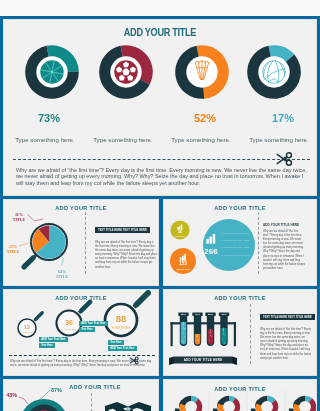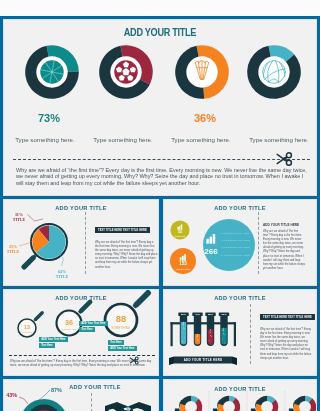--- a/index.html
+++ b/index.html
@@ -121,21 +121,22 @@
                 <path d="M1.1 -8.9 C 3.4 -4.0 4.6 2.2 3.4 8.3"></path>
                 <path d="M4.0 -8.0 C 7.0 -4.4 8.6 0.2 8.6 3.6"></path>
                 <path d="M-4.2 8.0 C -1.0 5.0 1.2 4.2 3.4 8.3"></path>
                 <path d="M-7.6 6.0 C -3.0 1.0 2.4 -1.4 8.4 -2.4"></path>
               </g>
             </g>
           </svg>
         </div>
     </div>
     <div class="pct" style="left:10px;color:#1d7f7c">73%</div>
-    <div class="pct" style="left:166px;color:#f5821f">36%</div>
+    <div class="pct" style="left:166px;color:#f5821f">52%</div>
+    <div class="pct" style="left:244px;color:#3fa8c4">17%</div>
     <div class="cap" style="left:-2px">Type something here.</div>
     <div class="cap" style="left:76px">Type something here.</div>
     <div class="cap" style="left:154px">Type something here.</div>
     <div class="cap" style="left:232px">Type something here.</div>
     <div class="dashline"></div>
     <div class="scis">
       <svg width="20" height="16" viewBox="0 0 20 16">
         <g stroke="#1c3640" stroke-width="1.5" stroke-linecap="round" fill="none">
           <path d="M4.2 3.4 L13.6 10.1"></path>
           <path d="M4.2 12.6 L13.6 5.9"></path>

